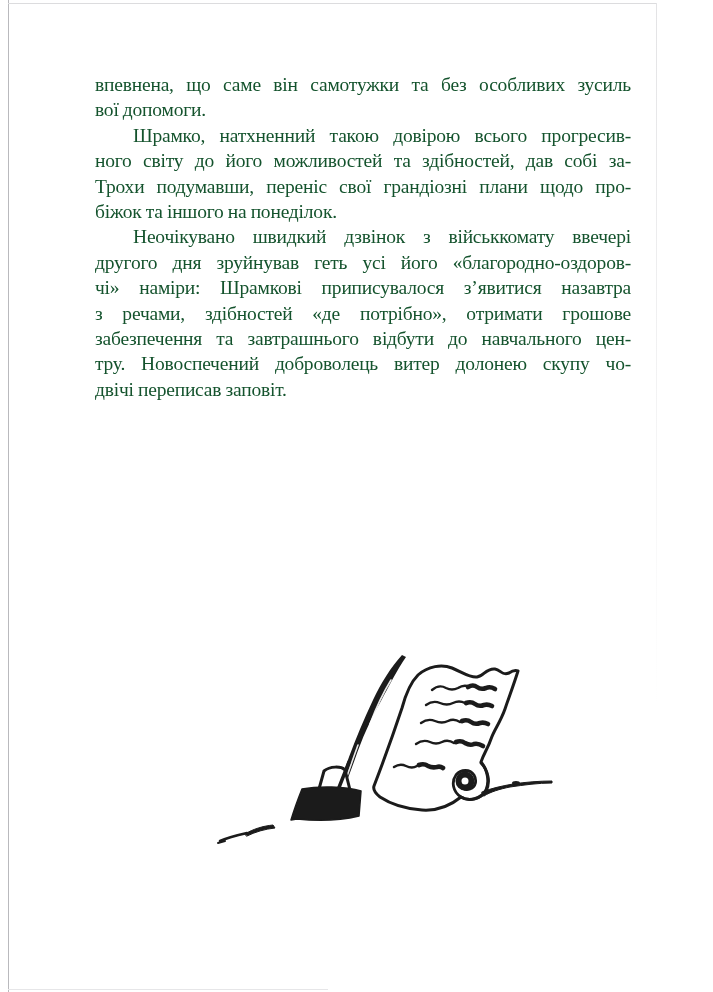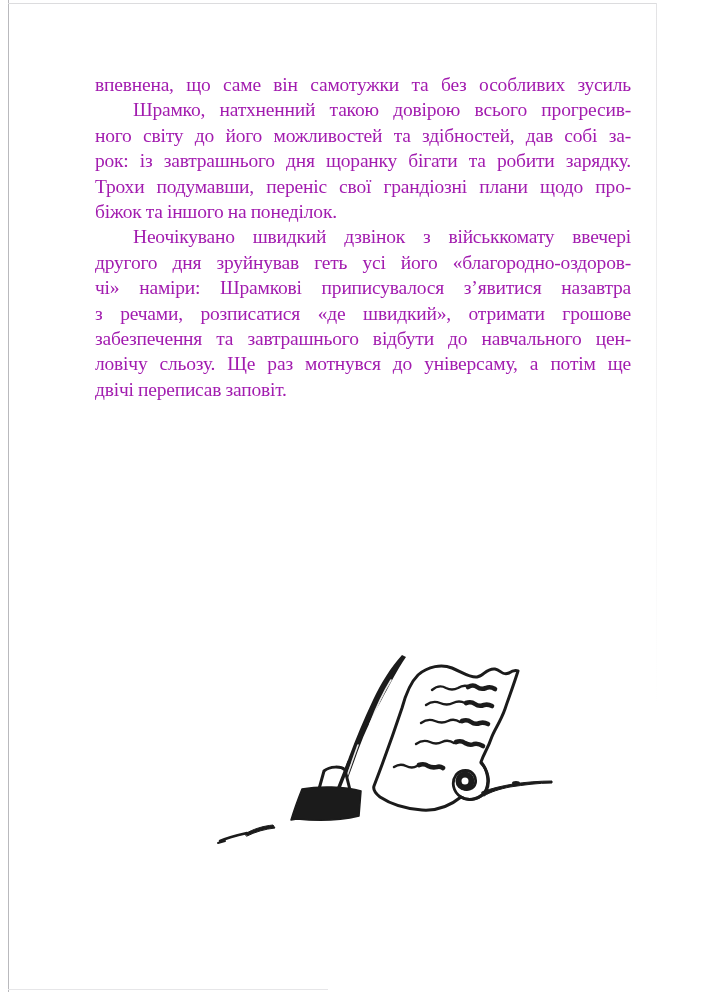--- a/index.html
+++ b/index.html
@@ -38,21 +38,21 @@
     position: absolute;
     left: 8px; top: 989px;
     width: 320px; height: 1px;
     background: #e6e6e8;
   }
   .text-block {
     position: absolute;
     left: 95px;
     top: 72px;
     width: 536px;
-    color: #a21caf;
+    color: #14532d;
     font-size: 19.5px;
     line-height: 25.4px;
     letter-spacing: -0.2px;
     word-spacing: -0.5px;
   }
   .para { margin: 0; }
   .line {
     text-align: justify;
     text-align-last: justify;
     white-space: normal;
@@ -73,35 +73,35 @@
 <div class="page">
 
   <div class="scan-edge-left"></div>
   <div class="scan-edge-top"></div>
   <div class="scan-edge-right"></div>
   <div class="scan-edge-bottom"></div>
 
   <div class="text-block">
       <div class="para">
         <div class="line">впевнена, що саме він самотужки та без особливих зусиль</div>
+        <div class="line last">вої допомоги.</div>
       </div>
       <div class="para">
         <div class="line indent">Шрамко, натхненний такою довірою всього прогресив-</div>
         <div class="line">ного світу до його можливостей та здібностей, дав собі за-</div>
-        <div class="line">рок: із завтрашнього дня щоранку бігати та робити зарядку.</div>
         <div class="line">Трохи подумавши, переніс свої грандіозні плани щодо про-</div>
         <div class="line last">біжок та іншого на понеділок.</div>
       </div>
       <div class="para">
         <div class="line indent">Неочікувано швидкий дзвінок з військкомату ввечері</div>
         <div class="line">другого дня зруйнував геть усі його «благородно-оздоров-</div>
         <div class="line">чі» наміри: Шрамкові приписувалося з’явитися назавтра</div>
-        <div class="line">з речами, розписатися «де швидкий», отримати грошове</div>
+        <div class="line">з речами, здібностей «де потрібно», отримати грошове</div>
         <div class="line">забезпечення та завтрашнього відбути до навчального цен-</div>
-        <div class="line">ловічу сльозу. Ще раз мотнувся до універсаму, а потім ще</div>
+        <div class="line">тру. Новоспечений доброволець витер долонею скупу чо-</div>
         <div class="line last">двічі переписав заповіт.</div>
       </div>
     </div>
 
   <svg class="illustration" viewBox="0 0 360 220" xmlns="http://www.w3.org/2000/svg" aria-hidden="true">
     <g stroke="#1b1b1b" fill="none" stroke-linecap="round" stroke-linejoin="round">
 
       <path fill="#ffffff" stroke-width="3" d="M 218 35
            C 228 26 242 24 252 28
            C 262 32 270 38 277 37

